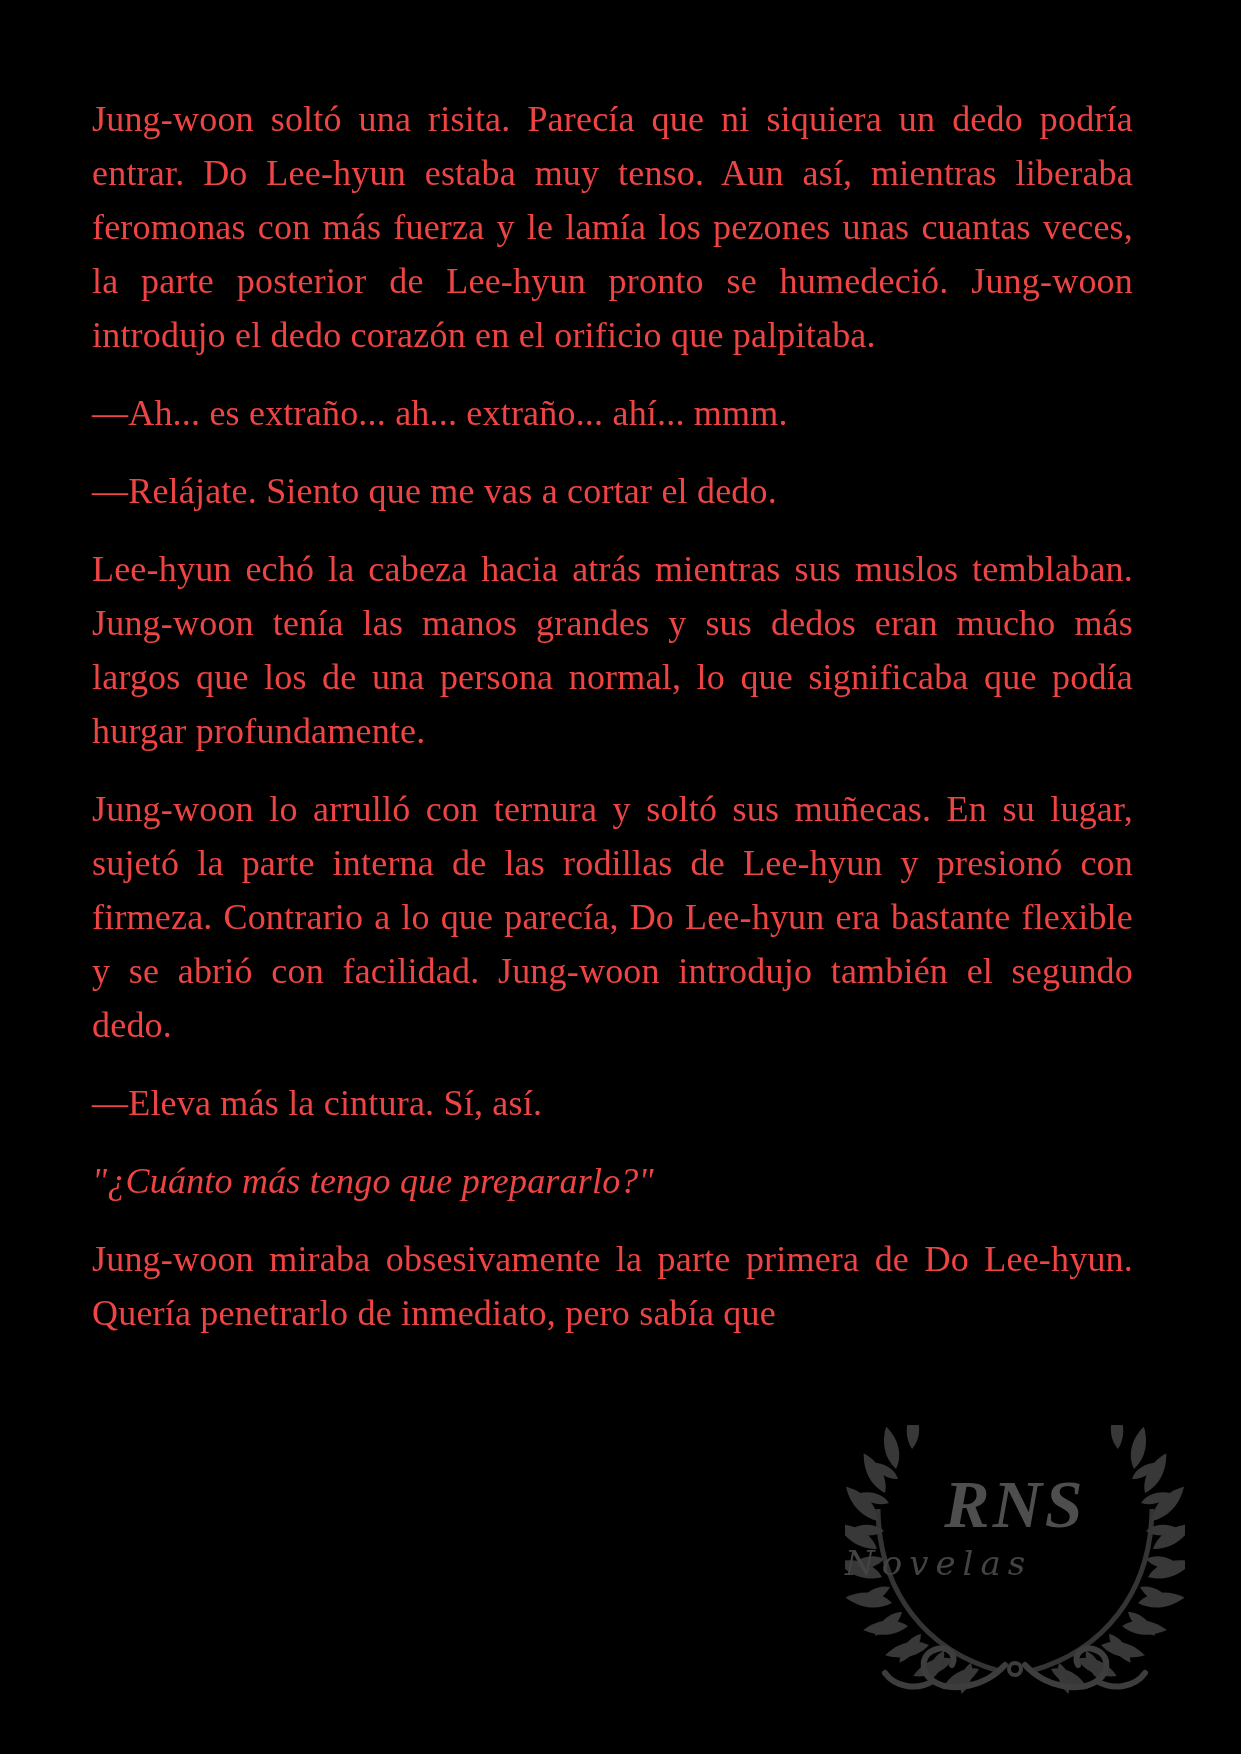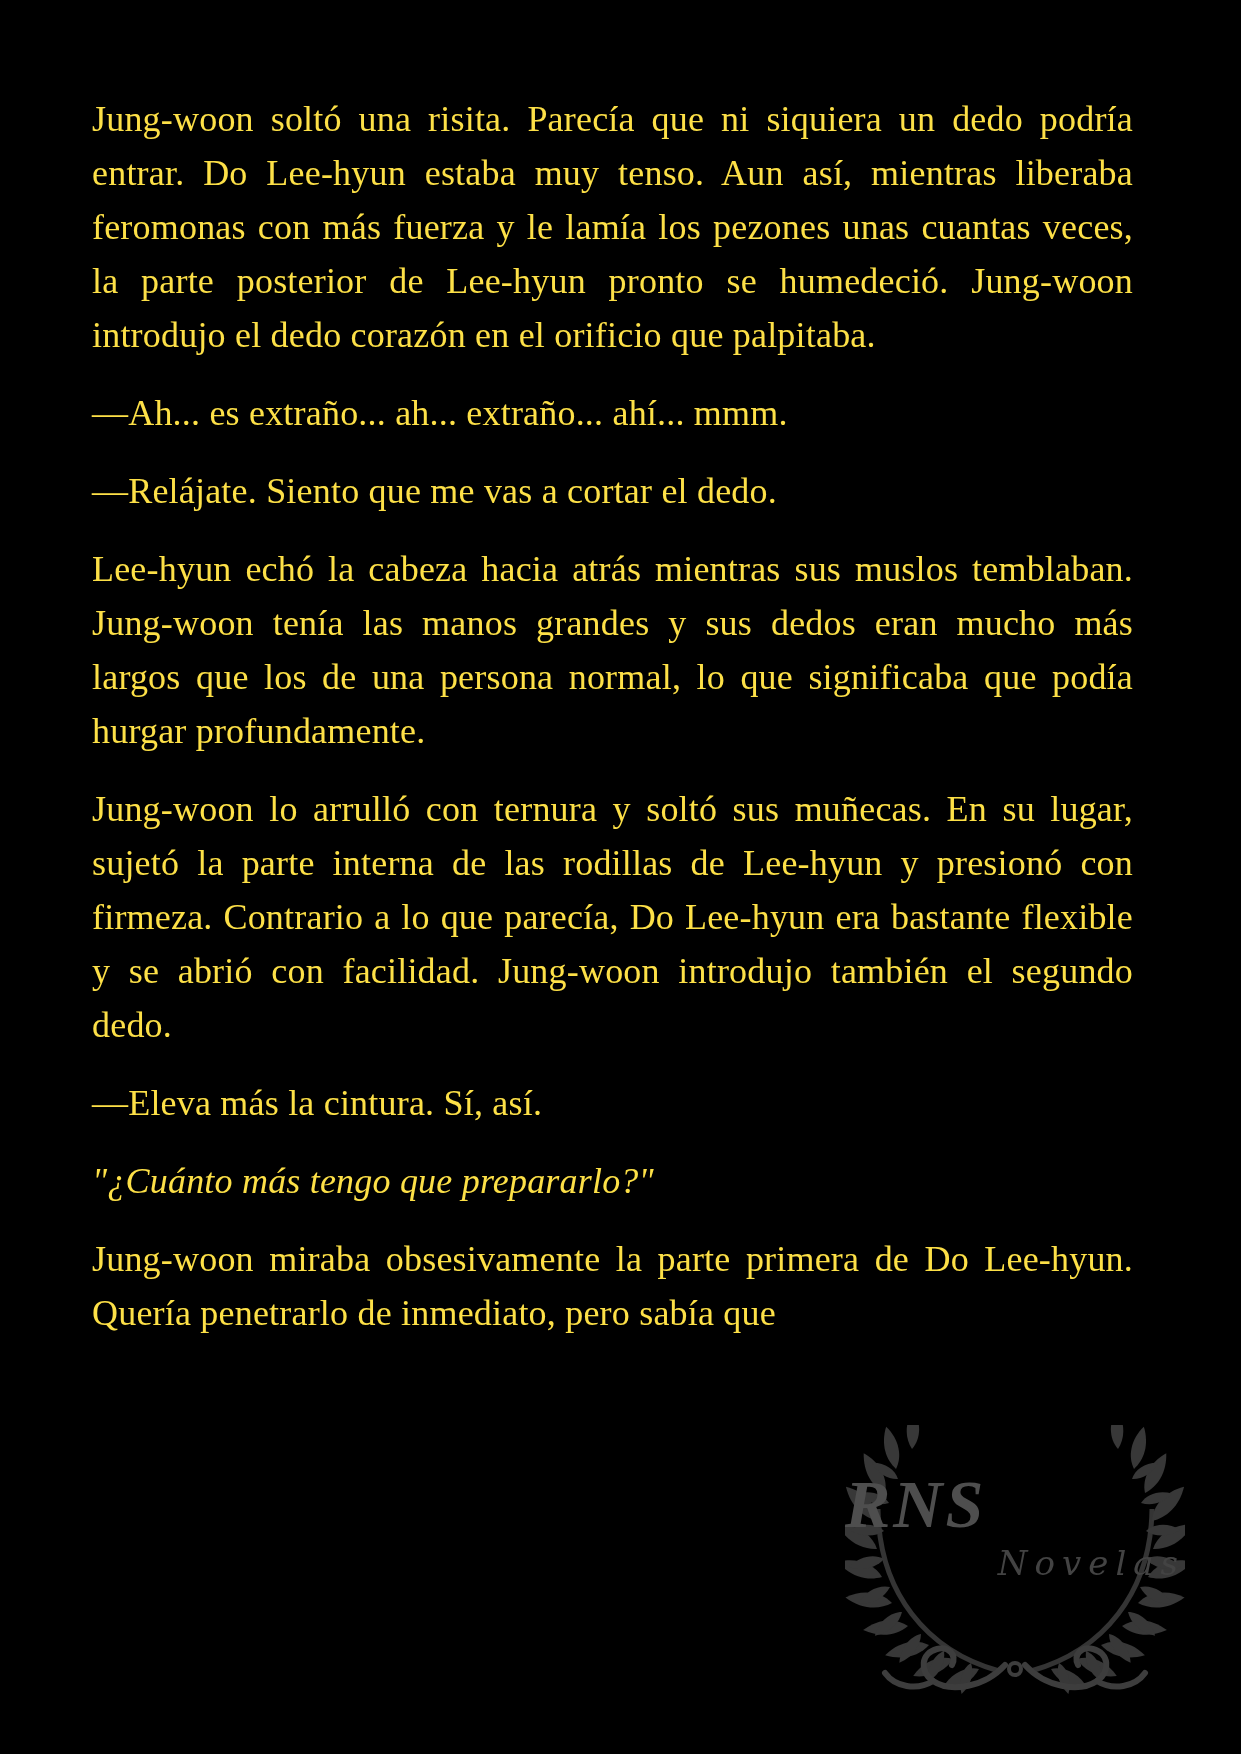--- a/index.html
+++ b/index.html
@@ -21,21 +21,21 @@
     position: absolute;
     left: 92px;
     top: 92px;
     width: 1041px;
     z-index: 2;
   }
   .para {
     margin: 0 0 24px 0;
     font-size: 36px;
     line-height: 54px;
-    color: #fde047;
+    color: #ef4444;
     text-align: justify;
     text-justify: inter-word;
     letter-spacing: 0.2px;
     hyphens: none;
   }
   .para.italic {
     font-style: italic;
   }
 
   
@@ -53,35 +53,35 @@
     left: 0;
     top: 0;
     width: 340px;
     height: 280px;
   }
   .wm-initials {
     position: absolute;
     left: 0;
     top: 45px;
     width: 100%;
-    text-align: left;
+    text-align: center;
     font-family: "Liberation Serif", "DejaVu Serif", serif;
     font-style: italic;
     font-weight: 700;
     font-size: 68px;
     line-height: 68px;
     letter-spacing: 3px;
     color: #4e4e4e;
   }
   .wm-script {
     position: absolute;
     left: 0;
     top: 118px;
     width: 100%;
-    text-align: right;
+    text-align: left;
     font-family: "DejaVu Serif", "Liberation Serif", serif;
     font-style: italic;
     font-size: 34px;
     line-height: 40px;
     letter-spacing: 7px;
     color: #434343;
   }
 </style>
 </head>
 <body>

